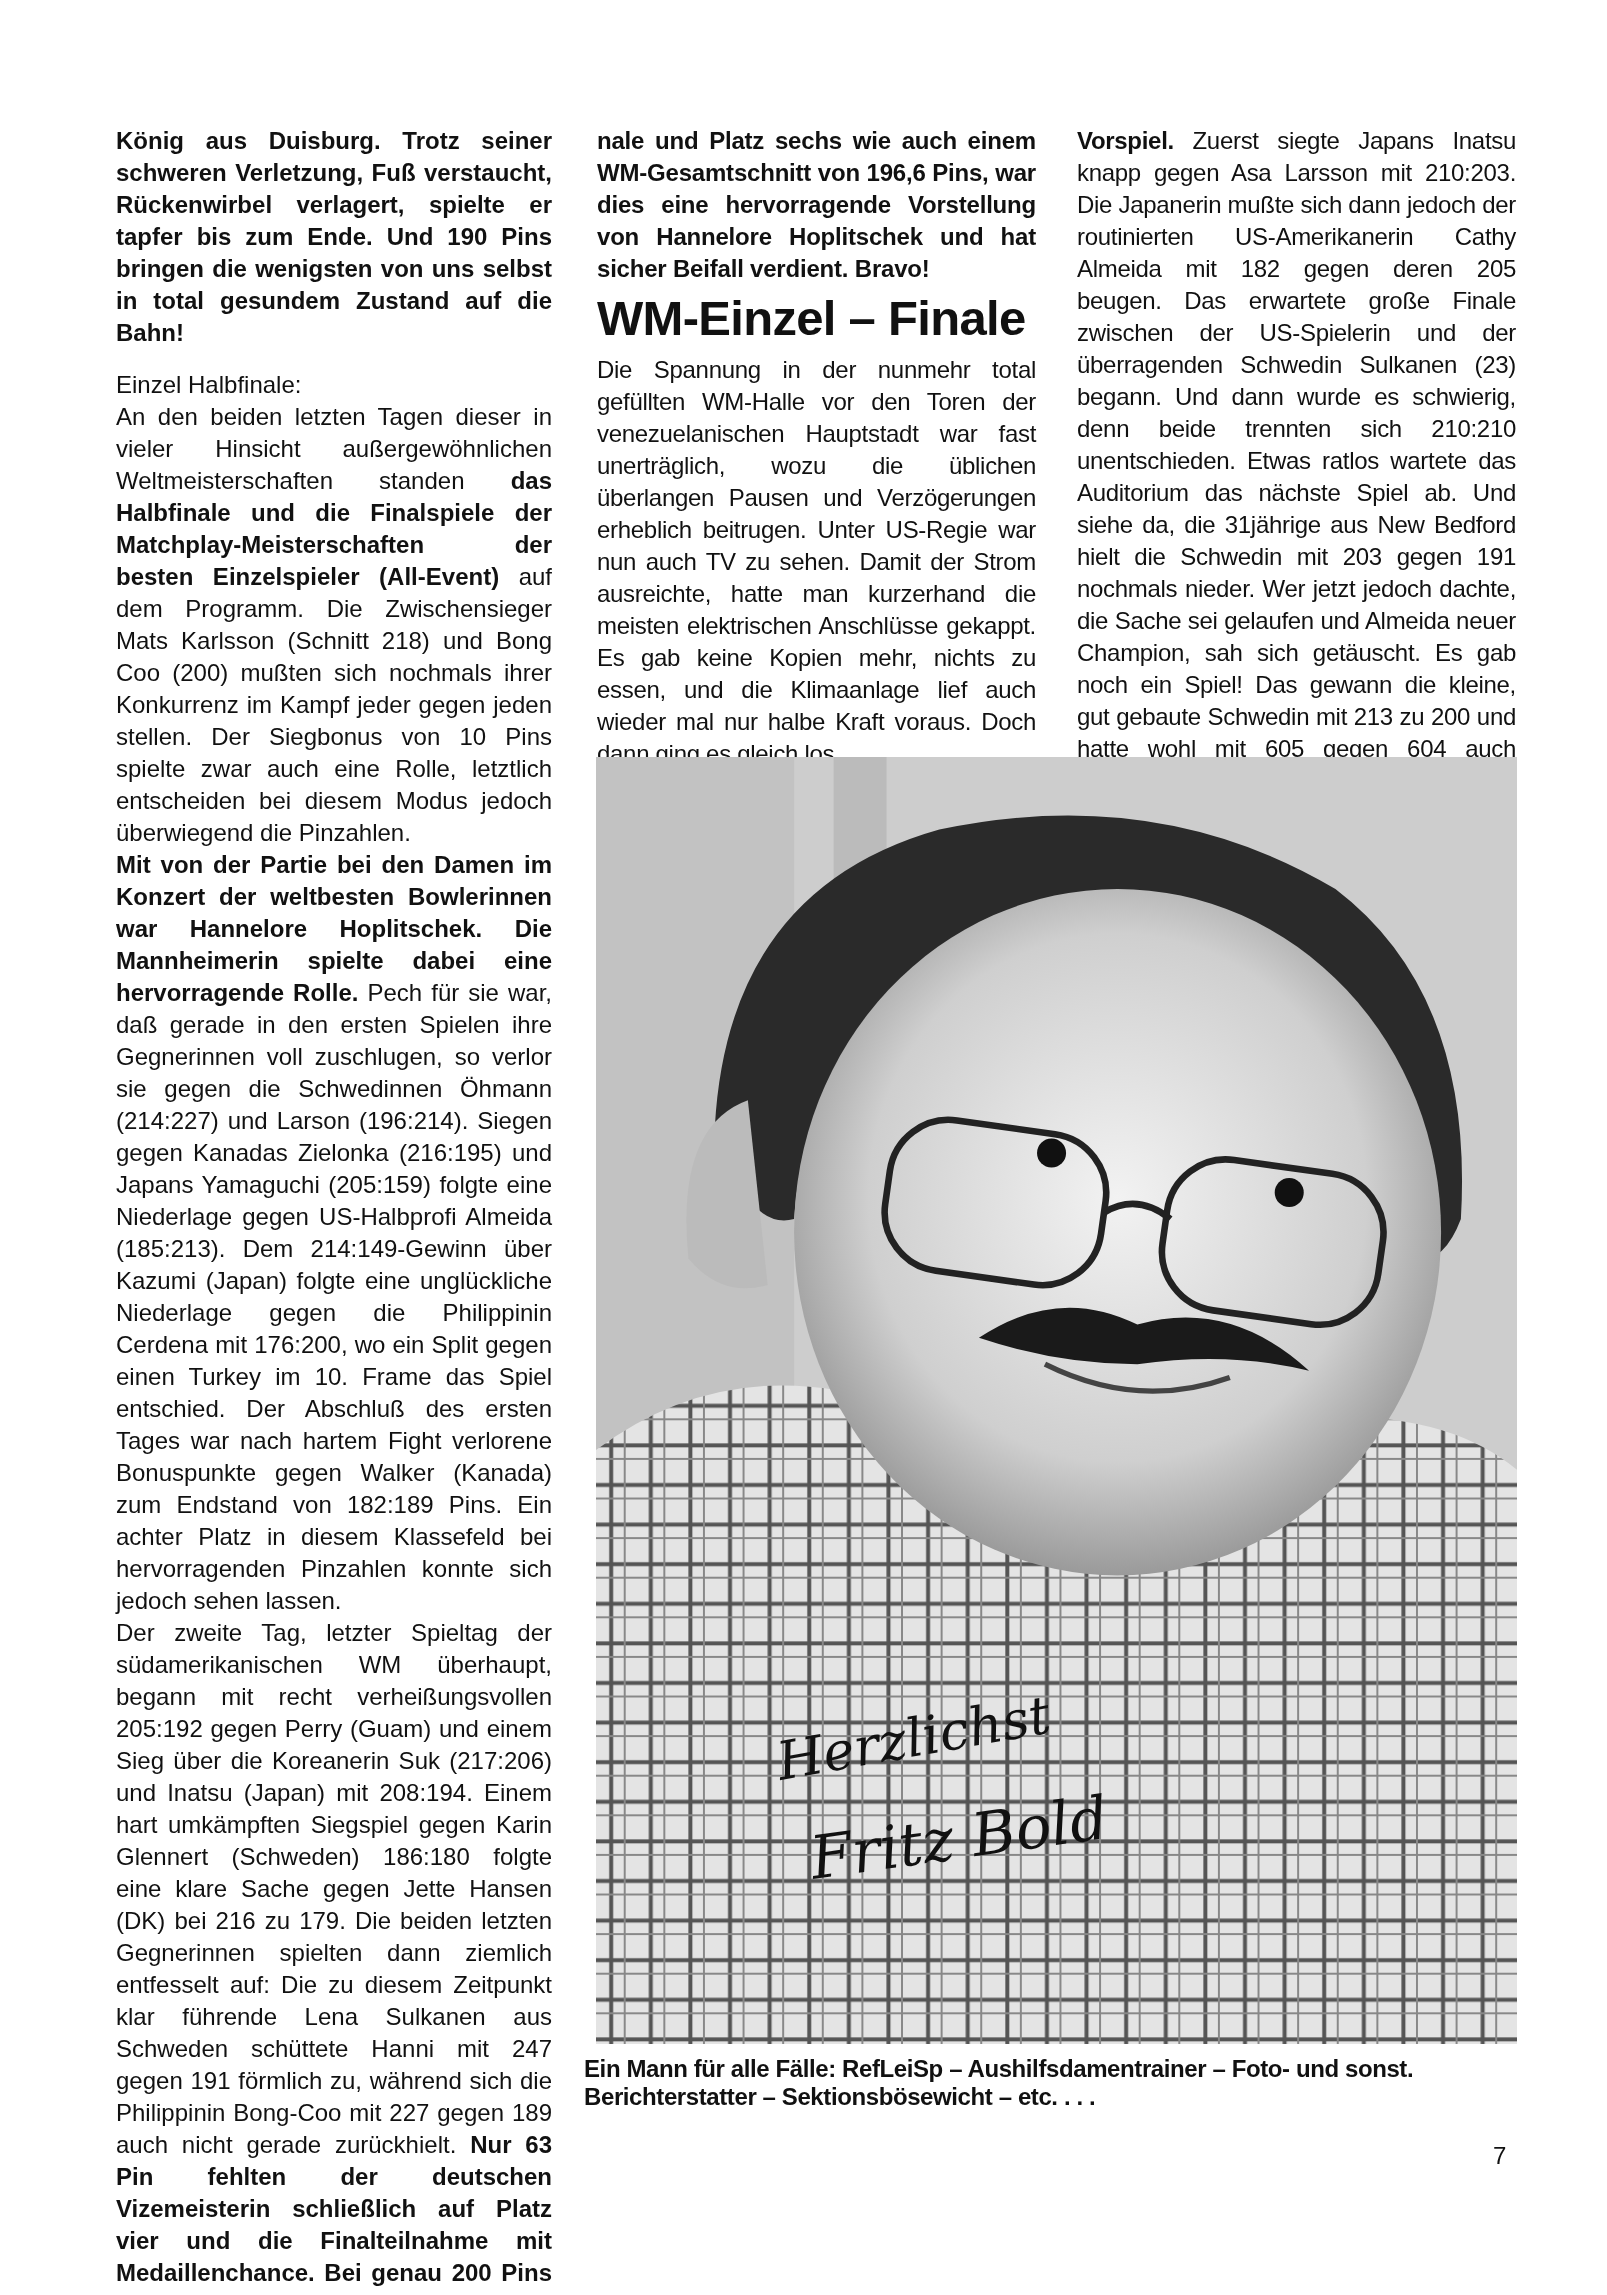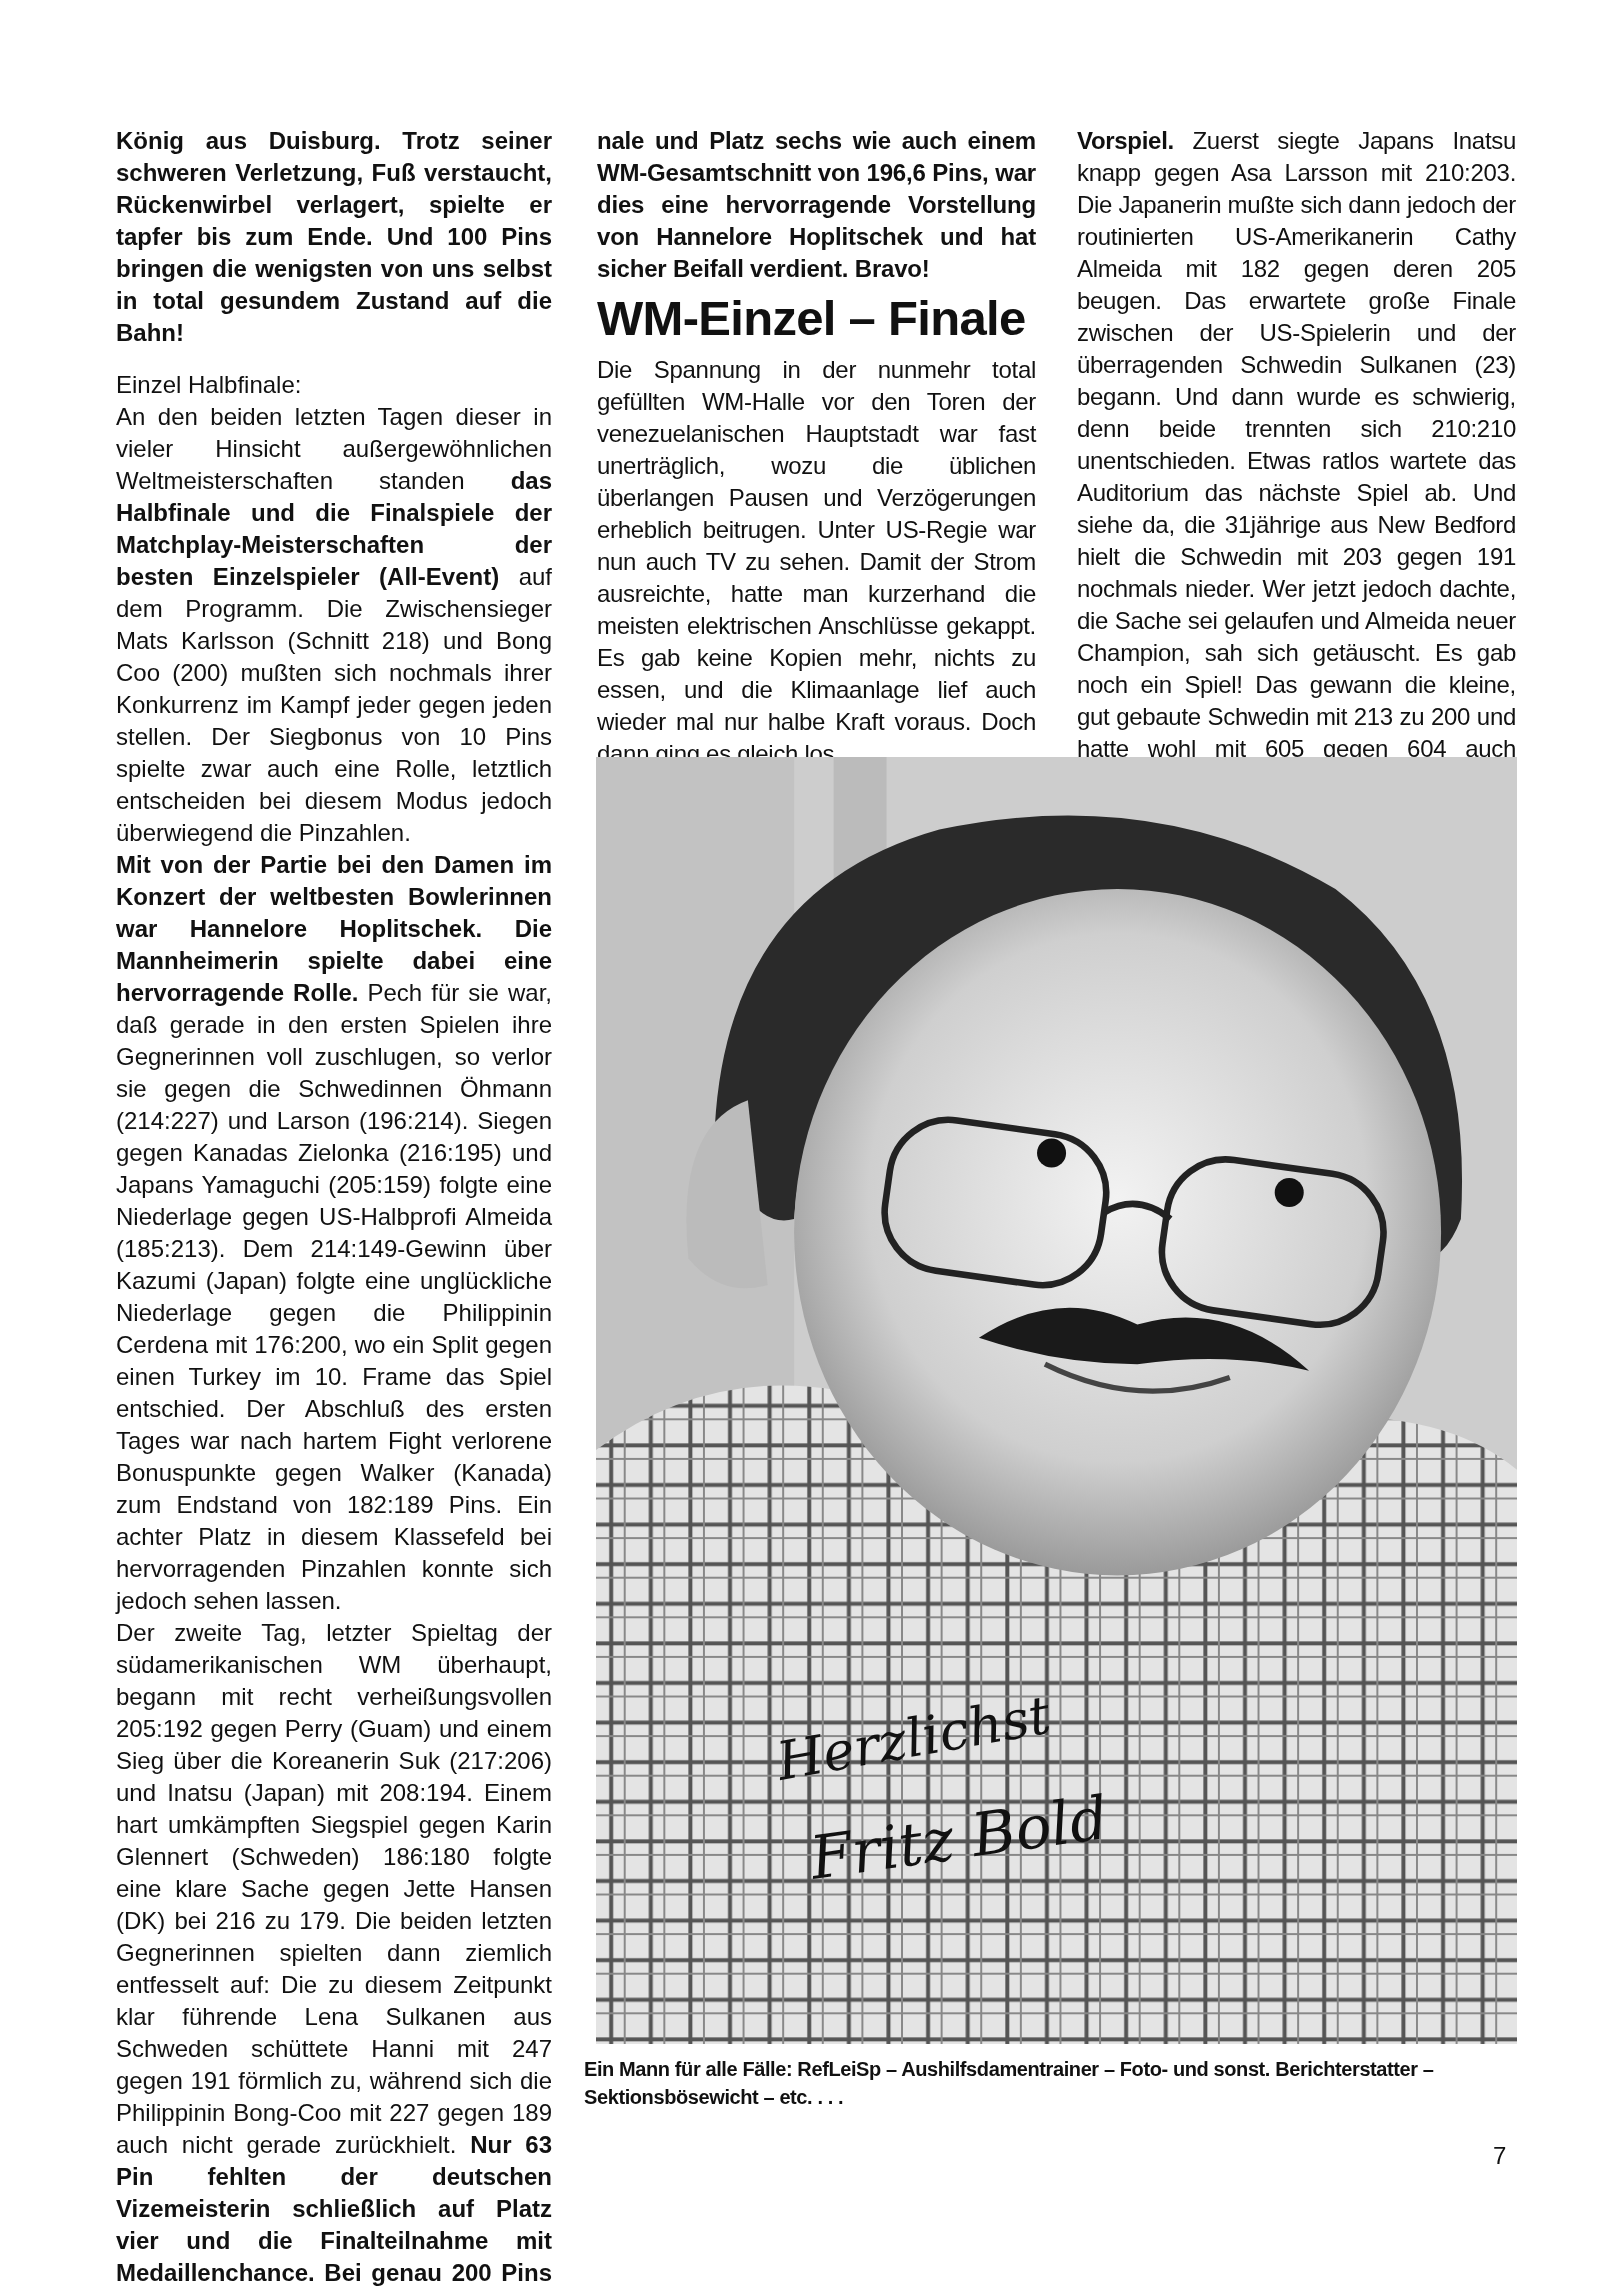--- a/index.html
+++ b/index.html
@@ -11,28 +11,28 @@
   .c2 { left: 597px; top: 125px; width: 439px; }
   .c3 { left: 1077px; top: 125px; width: 439px; }
   .c2 .intro { letter-spacing: -0.2px; }
   .c3 { letter-spacing: -0.3px; }
   .c2 .body { letter-spacing: -0.3px; }
   .gap { height: 20px; }
   .subhead { font-weight: normal; }
   .headline { font-family: "Liberation Sans", sans-serif; font-weight: bold; font-size: 49px; line-height: 53px; margin: 6.6px 0 9.2px 0; letter-spacing: -0.7px; text-align: left; }
   .photo { position: absolute; left: 596px; top: 757px; width: 921px; height: 1287px; overflow: hidden; background: linear-gradient(90deg,#d9d9d9 0%,#c4c4c4 30%,#e3e3e3 55%,#bdbdbd 100%); }
   .photo svg { width: 100%; height: 100%; display: block; }
-  .caption { position: absolute; left: 584px; top: 2055px; width: 937px; font-family: "Liberation Sans", sans-serif; font-weight: bold; font-size: 20px; line-height: 28px; letter-spacing: -0.4px; }
+  .caption { position: absolute; left: 584px; top: 2055px; width: 937px; font-family: "Liberation Sans", sans-serif; font-weight: bold; font-size: 24px; line-height: 28px; letter-spacing: -0.4px; }
   .pagenum { position: absolute; left: 1493px; top: 2142px; font-family: "Liberation Sans", sans-serif; font-size: 24px; }
 </style>
 </head>
 <body>
 
 <div class="col c1">
-  <p class="b">König aus Duisburg. Trotz seiner schweren Verletzung, Fuß verstaucht, Rückenwirbel verlagert, spielte er tapfer bis zum Ende. Und 100 Pins bringen die wenigsten von uns selbst in total gesundem Zustand auf die Bahn!</p>
+  <p class="b">König aus Duisburg. Trotz seiner schweren Verletzung, Fuß verstaucht, Rückenwirbel verlagert, spielte er tapfer bis zum Ende. Und 190 Pins bringen die wenigsten von uns selbst in total gesundem Zustand auf die Bahn!</p>
   <div class="gap"></div>
   <p class="subhead">Einzel Halbfinale:</p>
   <p><span>An den beiden letzten Tagen dieser in vieler Hinsicht außergewöhnlichen Weltmeisterschaften standen </span><span class="b">das Halbfinale und die Finalspiele der Matchplay-Meisterschaften der besten Einzelspieler (All-Event)</span><span> auf dem Programm. Die Zwischensieger Mats Karlsson (Schnitt 218) und Bong Coo (200) mußten sich nochmals ihrer Konkurrenz im Kampf jeder gegen jeden stellen. Der Siegbonus von 10 Pins spielte zwar auch eine Rolle, letztlich entscheiden bei diesem Modus jedoch überwiegend die Pinzahlen.</span></p>
   <p><span class="b">Mit von der Partie bei den Damen im Konzert der weltbesten Bowlerinnen war Hannelore Hoplitschek. Die Mannheimerin spielte dabei eine hervorragende Rolle.</span><span> Pech für sie war, daß gerade in den ersten Spielen ihre Gegnerinnen voll zuschlugen, so verlor sie gegen die Schwedinnen Öhmann (214:227) und Larson (196:214). Siegen gegen Kanadas Zielonka (216:195) und Japans Yamaguchi (205:159) folgte eine Niederlage gegen US-Halbprofi Almeida (185:213). Dem 214:149-Gewinn über Kazumi (Japan) folgte eine unglückliche Niederlage gegen die Philippinin Cerdena mit 176:200, wo ein Split gegen einen Turkey im 10. Frame das Spiel entschied. Der Abschluß des ersten Tages war nach hartem Fight verlorene Bonuspunkte gegen Walker (Kanada) zum Endstand von 182:189 Pins. Ein achter Platz in diesem Klassefeld bei hervorragenden Pinzahlen konnte sich jedoch sehen lassen.</span></p>
   <p><span>Der zweite Tag, letzter Spieltag der südamerikanischen WM überhaupt, begann mit recht verheißungsvollen 205:192 gegen Perry (Guam) und einem Sieg über die Koreanerin Suk (217:206) und Inatsu (Japan) mit 208:194. Einem hart umkämpften Siegspiel gegen Karin Glennert (Schweden) 186:180 folgte eine klare Sache gegen Jette Hansen (DK) bei 216 zu 179. Die beiden letzten Gegnerinnen spielten dann ziemlich entfesselt auf: Die zu diesem Zeitpunkt klar führende Lena Sulkanen aus Schweden schüttete Hanni mit 247 gegen 191 förmlich zu, während sich die Philippinin Bong-Coo mit 227 gegen 189 auch nicht gerade zurückhielt. </span><span class="b">Nur 63 Pin fehlten der deutschen Vizemeisterin schließlich auf Platz vier und die Finalteilnahme mit Medaillenchance. Bei genau 200 Pins Schnitt in diesem Halbfi-</span></p>
 </div>
 
 <div class="col c2">
   <p class="b intro">nale und Platz sechs wie auch einem WM-Gesamtschnitt von 196,6 Pins, war dies eine hervorragende Vorstellung von Hannelore Hoplitschek und hat sicher Beifall verdient. Bravo!</p>
   <h2 class="headline">WM-Einzel – Finale</h2>

